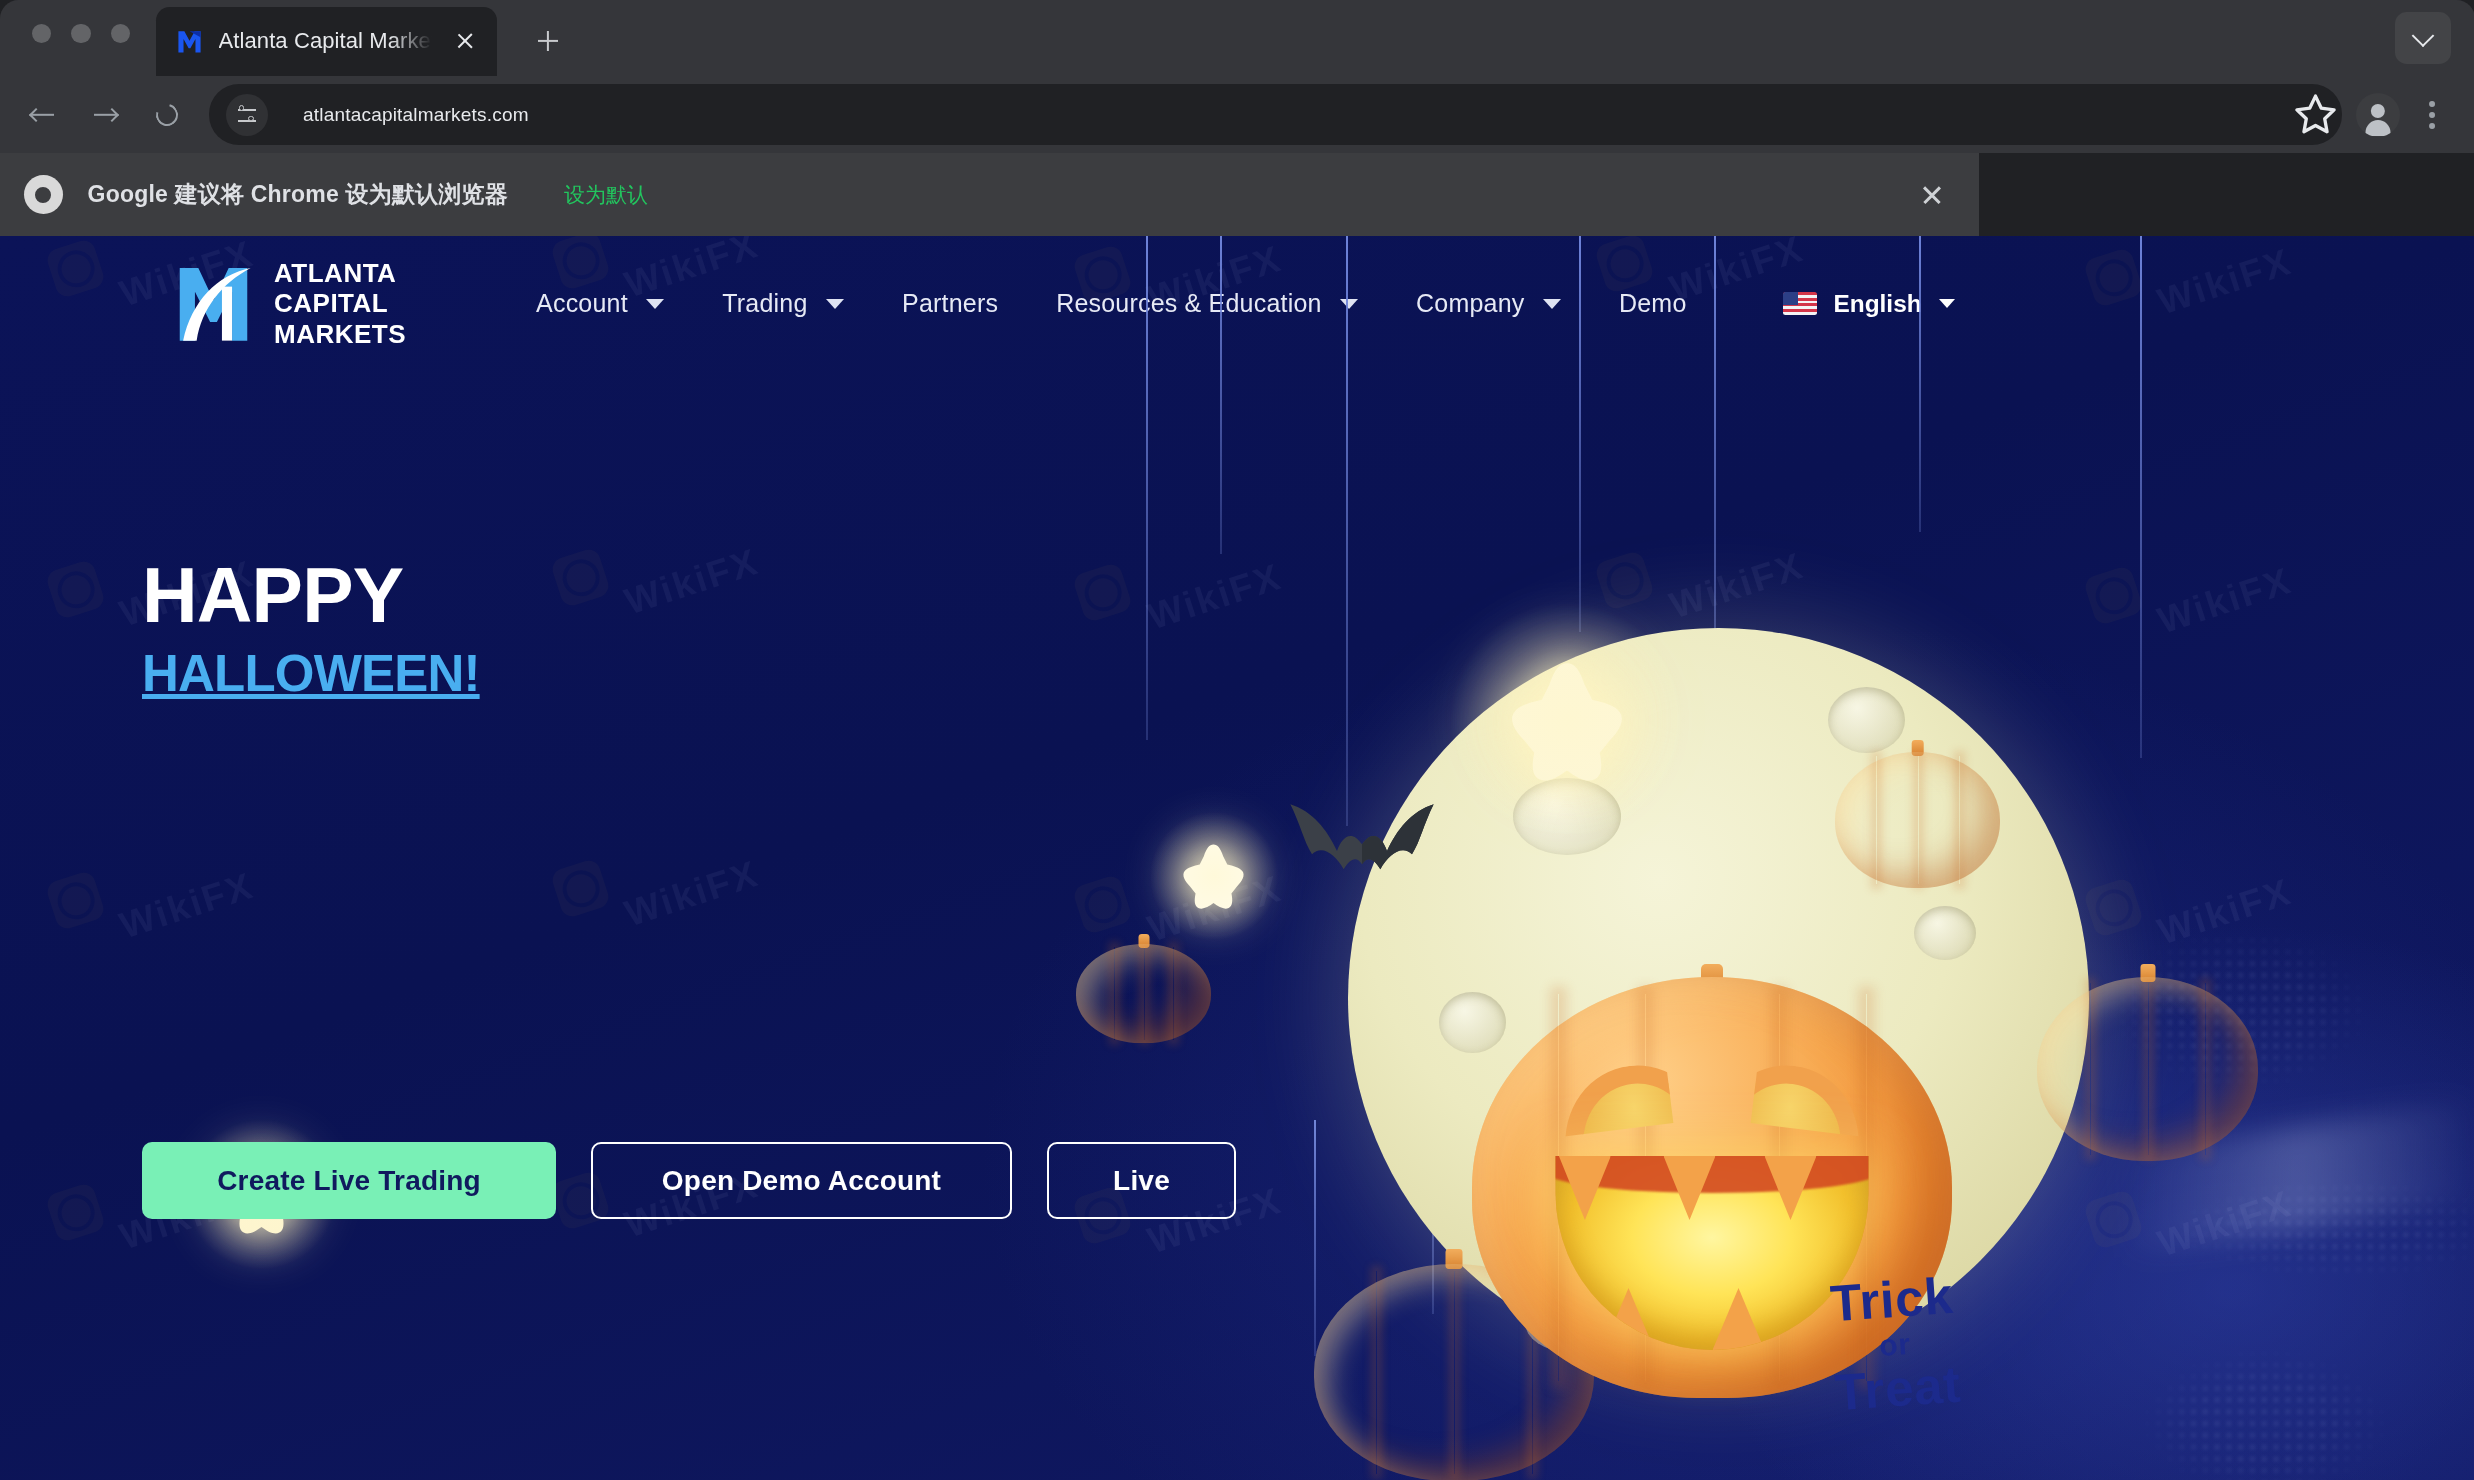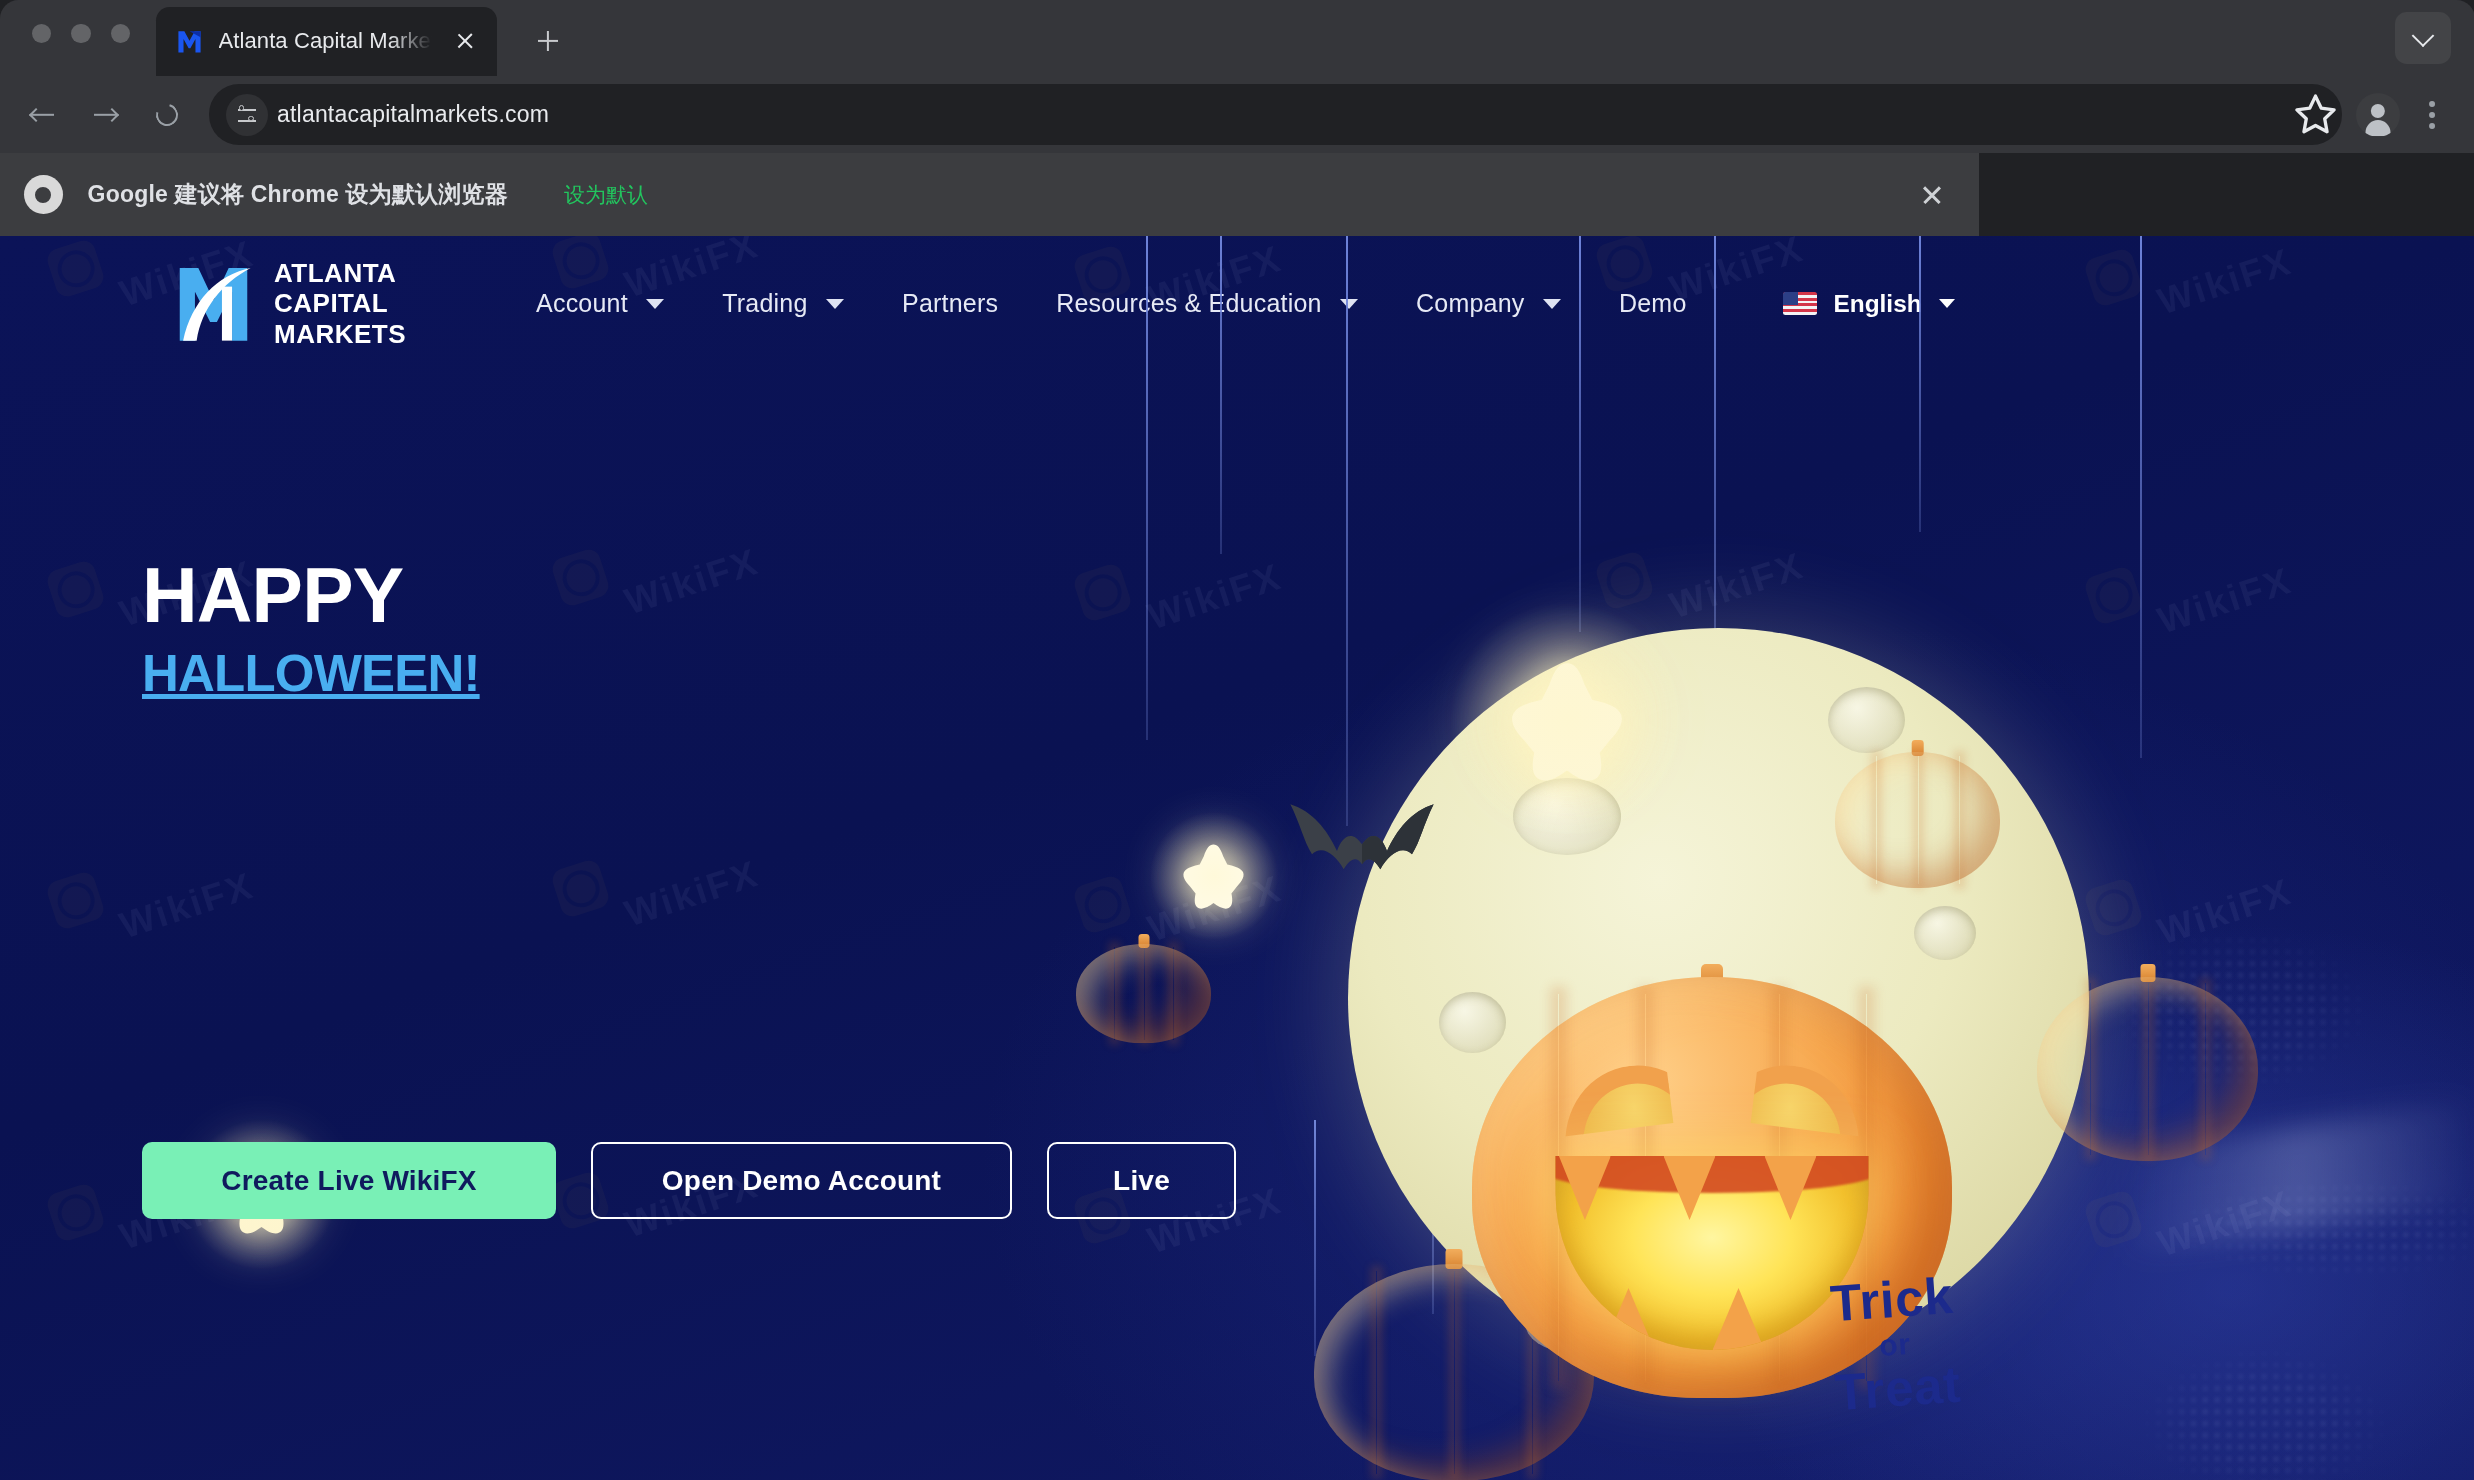--- a/index.html
+++ b/index.html
@@ -76,21 +76,21 @@
     position:absolute; left:209px; top:84px; width:2133px; height:61px;
     background:#202124; border-radius:30px; display:flex; align-items:center; padding-left:17px;
   }
   .omni-icon{ width:42px; height:42px; border-radius:50%; background:#303134; position:relative; flex:none; }
   .omni-icon .ln{ position:absolute; background:#c8cacd; height:2px; }
   .omni-icon .l1{ left:11.8px; top:15px; width:18.5px; }
   .omni-icon .l2{ left:11.8px; top:26px; width:18.5px; }
   .omni-icon .d{ position:absolute; width:5.9px; height:5.9px; border:1.9px solid #c8cacd; border-radius:50%; background:#303134; }
   .omni-icon .d1{ left:12.6px; top:11.4px; }
   .omni-icon .d2{ left:22px; top:22px; }
-  .omni-url{ color:#e8eaed; font-size:23px; margin-left:9px; letter-spacing:0.2px; }
+  .omni-url{ color:#e8eaed; font-size:19px; margin-left:35px; letter-spacing:0.2px; }
 
   .star-btn{ position:absolute; right:135px; top:91px; width:47px; height:47px; }
   .star-btn svg{ width:100%; height:100%; }
   .profile-btn{ position:absolute; right:74px; top:93px; width:44px; height:44px; border-radius:50%; background:#3c3d40; overflow:hidden; }
   .profile-btn .head{ position:absolute; left:50%; top:11px; width:14.3px; height:14.3px; border-radius:50%; background:#bdc1c6; transform:translateX(-50%); }
   .profile-btn .body{ position:absolute; left:50%; top:27px; width:25px; height:16px; border-radius:12.6px 12.6px 0 0; background:#bdc1c6; transform:translateX(-50%); }
   .kebab{ position:absolute; right:23.6px; top:93px; width:37px; height:44px; }
   .kebab i{ position:absolute; left:50%; width:5.9px; height:5.9px; border-radius:50%; background:#9aa0a6; transform:translateX(-50%); display:block; }
   .kebab i:nth-child(1){ top:8.4px; } .kebab i:nth-child(2){ top:19.4px; } .kebab i:nth-child(3){ top:30px; }
 
@@ -544,20 +544,20 @@
         </div>
       </nav>
     </div>
 
     <div class="hero-copy">
       <div class="h-line1">HAPPY</div>
       <div class="h-line2">HALLOWEEN!</div>
     </div>
 
     <div class="cta">
-      <div class="btn btn-primary">Create Live WikiFX</div>
+      <div class="btn btn-primary">Create Live Trading</div>
       <div class="btn btn-outline btn-demo">Open Demo Account</div>
       <div class="btn btn-outline btn-login">Live</div>
     </div>
 
   </div>
 </div>
 
 
 </body></html>

